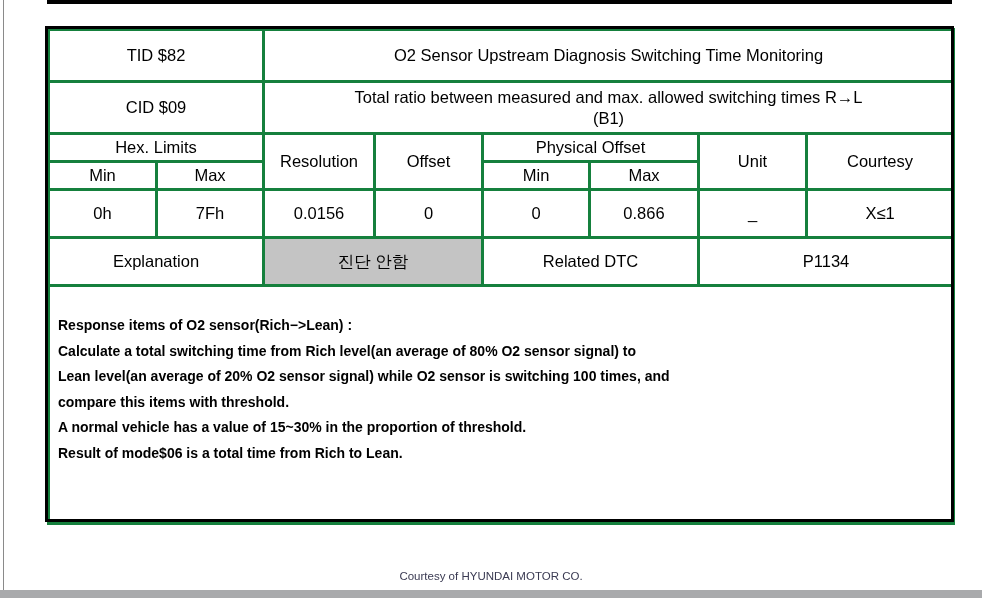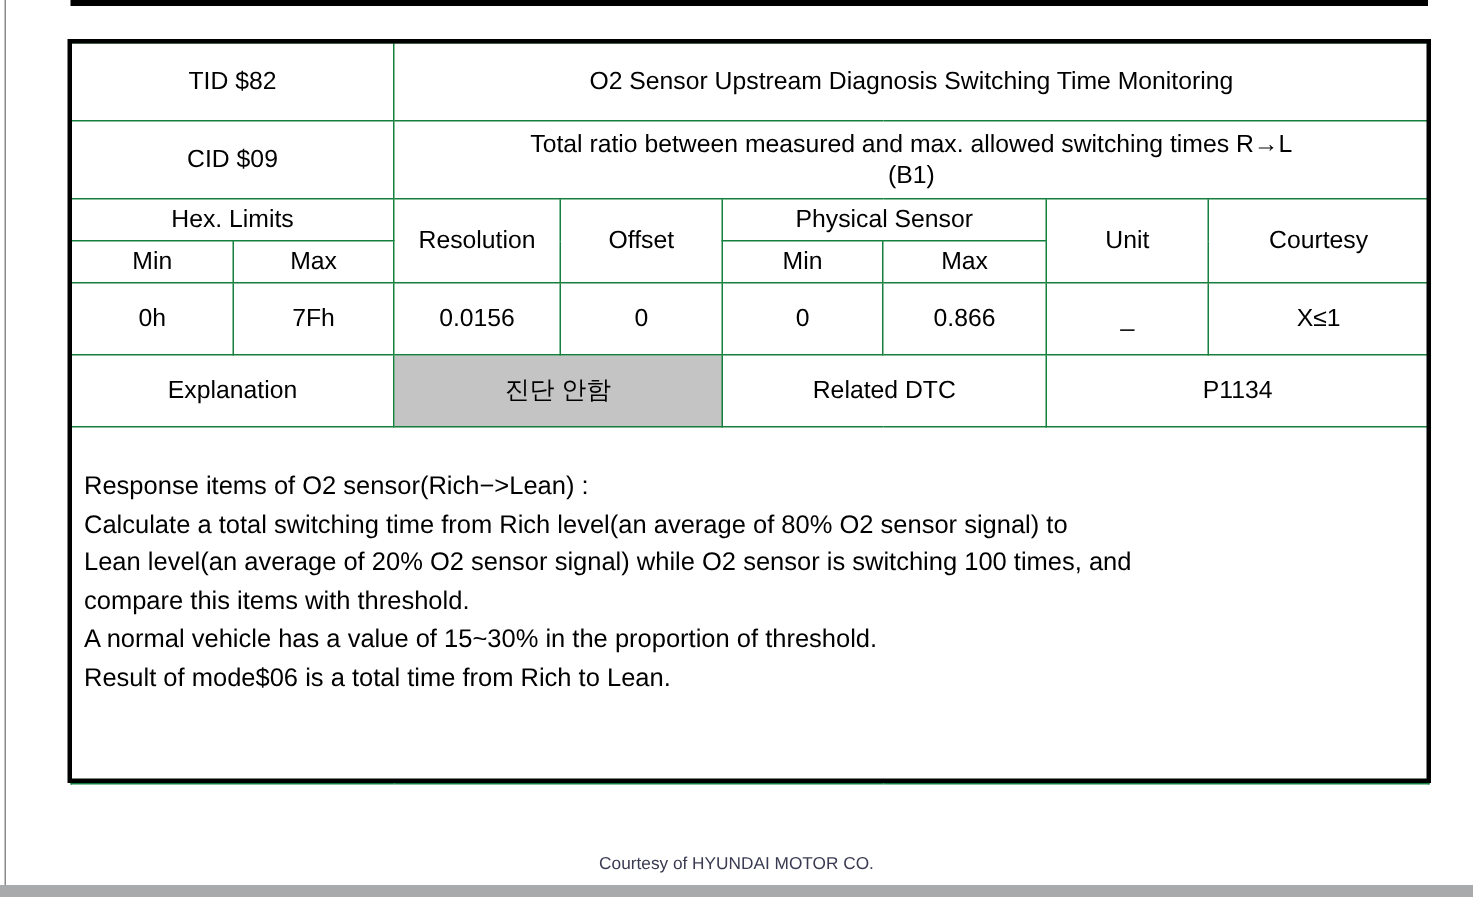--- a/index.html
+++ b/index.html
@@ -48,21 +48,21 @@
   .doc-table {
     position: absolute;
     left: 47px;
     top: 28px;
     width: 905px;
     border-collapse: collapse;
     table-layout: fixed;
     background: #ffffff;
   }
   .doc-table td {
-    border: 1px solid #15803d;
+    border: 3px solid #15803d;
     text-align: center;
     vertical-align: middle;
     font-size: 16.5px;
     padding: 0;
     line-height: 1.25;
     background: #ffffff;
   }
   
   .doc-table {
     outline: none;
@@ -89,23 +89,24 @@
   .cell-title { font-size: 17.5px; }
   .cell-sub   { font-size: 16.5px; }
   .gray-cell  { background: #c4c4c4 !important; margin-top: 24px; }
 
   .body-cell {
     text-align: left !important;
     vertical-align: top !important;
     padding: 26px 0 0 8px !important;
   }
   .body-line {
-    font-size: 17px;
+    font-size: 14px;
     line-height: 25.5px;
     white-space: pre;
+    font-weight: bold;
   }
 
   .footer-note {
     position: absolute;
     left: 0;
     top: 570px;
     width: 982px;
     text-align: center;
     font-size: 11.5px;
     color: #3a3a52;
@@ -140,21 +141,21 @@
     <td colspan="6" class="cell-sub">
       <div>Total ratio between measured and max. allowed switching times R→L</div>
       <div>(B1)</div>
     </td>
   </tr>
 
   <tr class="r-hdr1">
     <td colspan="2">Hex. Limits</td>
     <td rowspan="2">Resolution</td>
     <td rowspan="2">Offset</td>
-    <td colspan="2">Physical Sensor</td>
+    <td colspan="2">Physical Offset</td>
     <td rowspan="2">Unit</td>
     <td rowspan="2">Courtesy</td>
   </tr>
 
   <tr class="r-hdr2">
     <td>Min</td>
     <td>Max</td>
     <td>Min</td>
     <td>Max</td>
   </tr>

